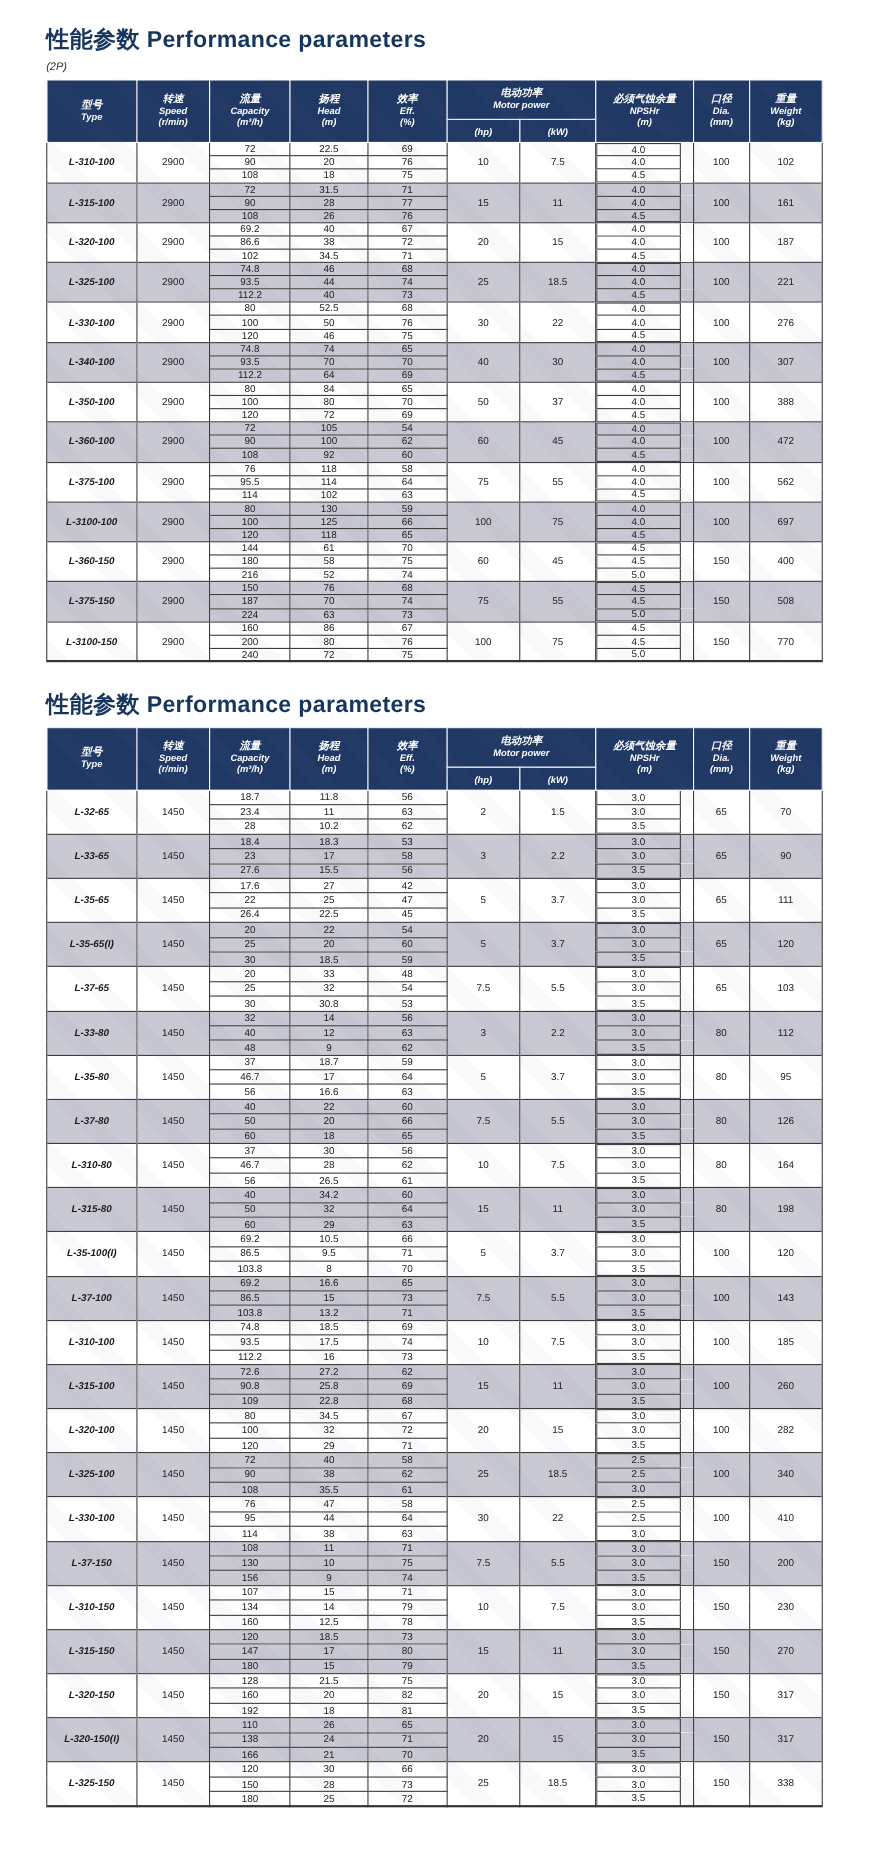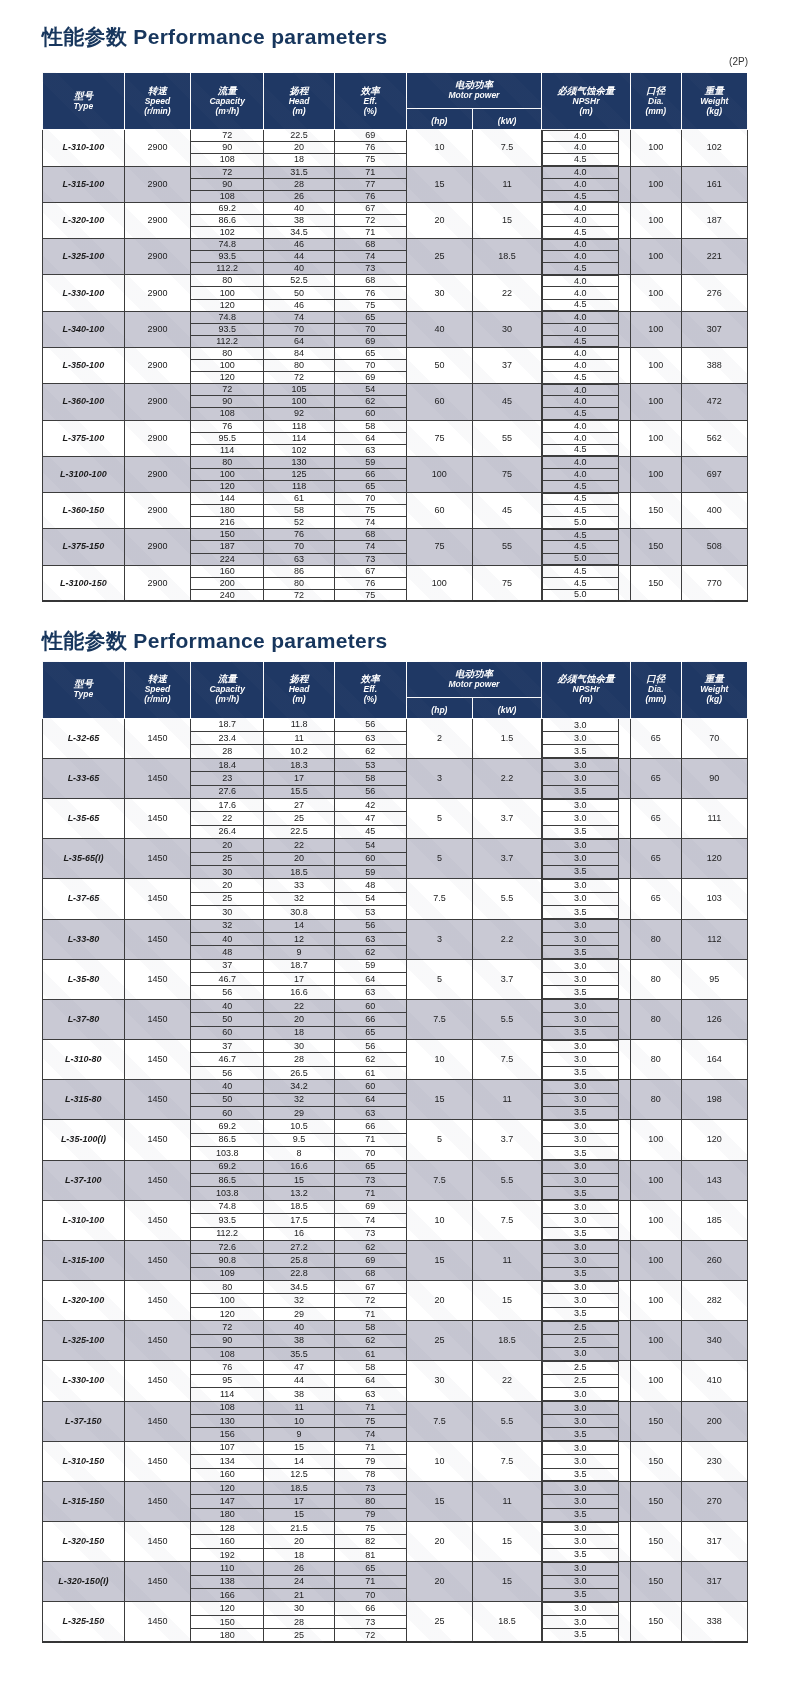--- a/index.html
+++ b/index.html
@@ -8,21 +8,21 @@
     font-family:"Liberation Sans","DejaVu Sans",sans-serif;color:#1a1a1a;
   }
   .page{padding:24px 42px 0 42px;border-radius:13px;}
   section{display:block;}
   .sec-title{
     margin:0 0 6px 0;font-size:21px;font-weight:bold;color:#17365d;
     letter-spacing:.3px;line-height:1.25;
   }
   .sec-title .en{font-weight:bold;}
   .pole{
-    text-align:right;font-size:10px;color:#333;margin:0 0 3px 0;height:13px;
+    text-align:left;font-size:10px;color:#333;margin:0 0 3px 0;height:13px;font-style:italic;
   }
   .tbl-wrap{position:relative;}
   .wm{
     position:absolute;inset:0;pointer-events:none;
     background:repeating-linear-gradient(45deg, rgba(110,115,140,.045) 0 16px, transparent 16px 46px);
   }
   table.tbl{
     width:706px;border-collapse:collapse;table-layout:fixed;
     border-bottom:2px solid #333;
   }

